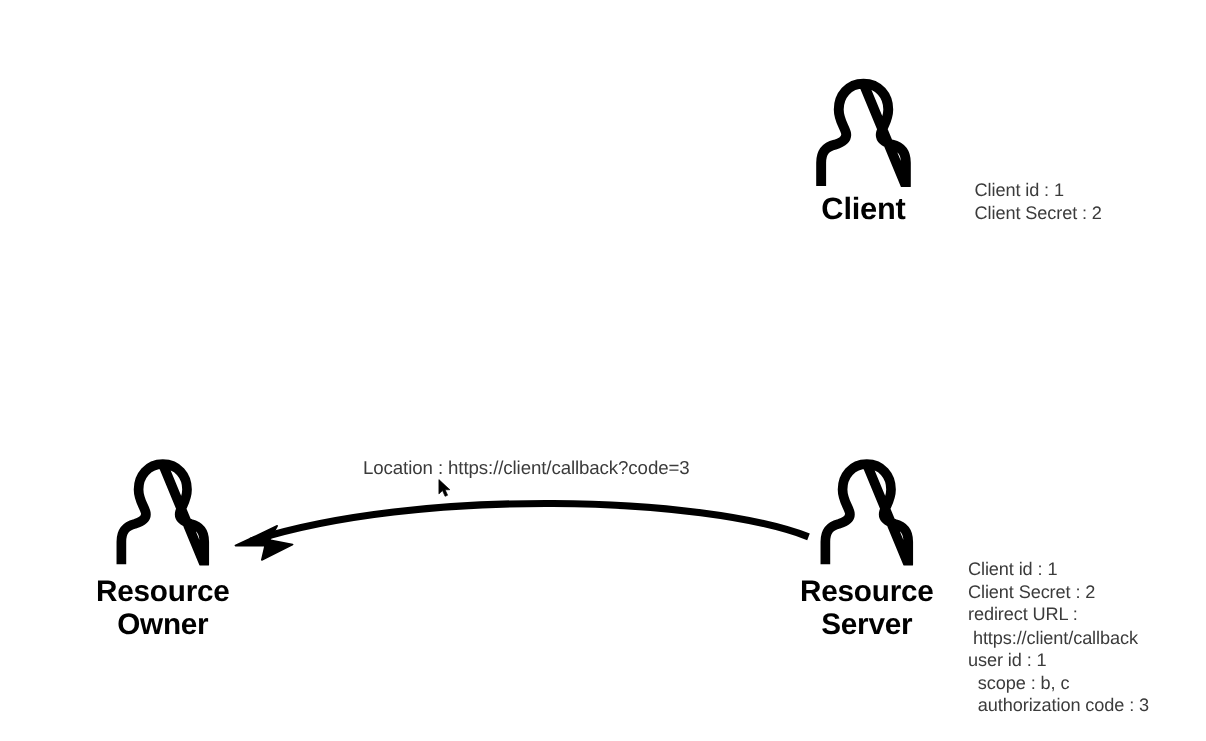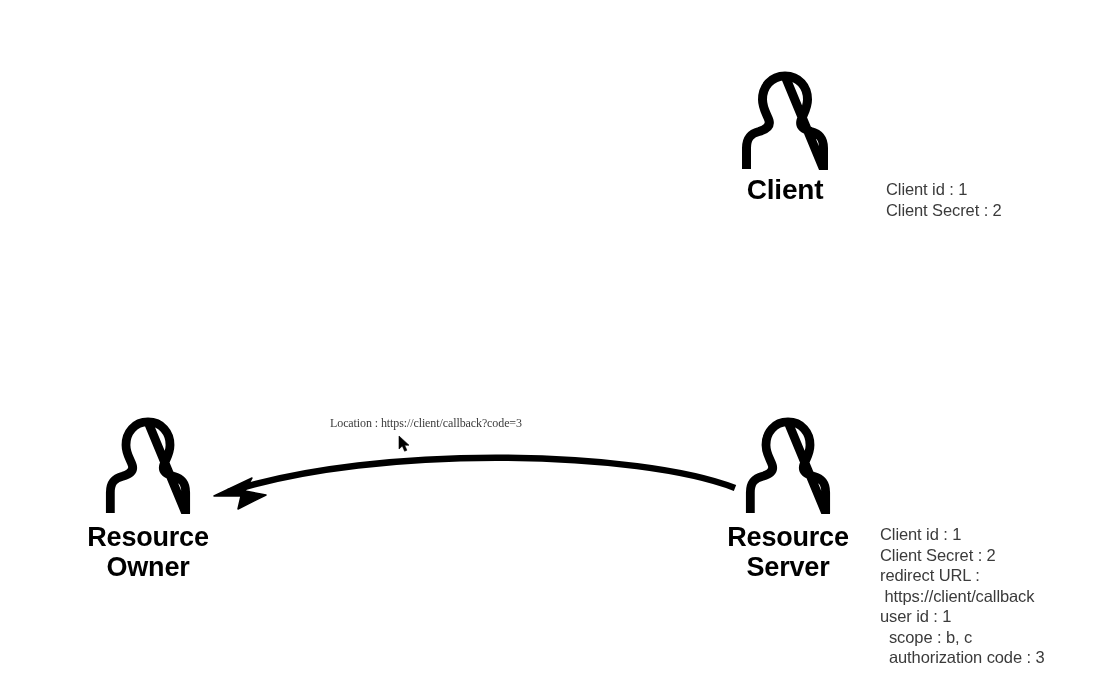--- a/index.html
+++ b/index.html
@@ -60,40 +60,39 @@
 
   
   .annotation {
     position: absolute;
     font-family: "Liberation Sans", sans-serif;
     font-size: 16.5px;
     line-height: 20.5px;
     color: #3b3b3b;
     white-space: pre;
     letter-spacing: -0.1px;
-    margin-top: 16px;
   }
   #annotation-client { left: 886px; top: 163px; }
   #annotation-server { left: 880px; top: 508px; }
 
   
   #arrow-layer {
     position: absolute;
     left: 0;
     top: 0;
     width: 1096px;
     height: 674px;
     pointer-events: none;
   }
   #arrow-label {
     position: absolute;
     left: 330px;
     top: 416px;
-    font-family: Liberation Serif, serif;
-    font-size: 12px;
+    font-family: Liberation Sans, sans-serif;
+    font-size: 17px;
     color: #3b3b3b;
     white-space: pre;
     letter-spacing: -0.1px;
     text-align: right;
   }
 
   
   #mouse-cursor {
     position: absolute;
     left: 398px;

